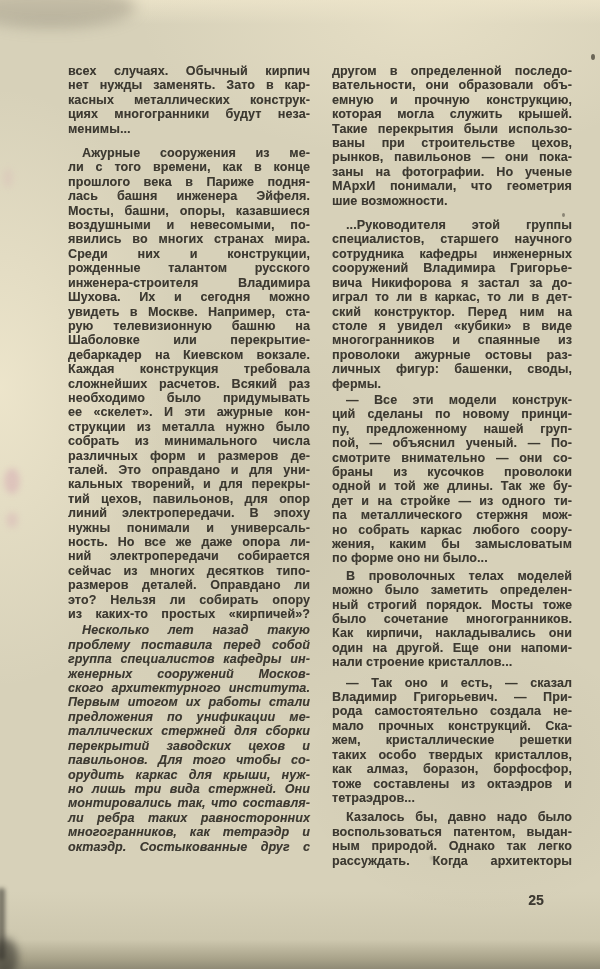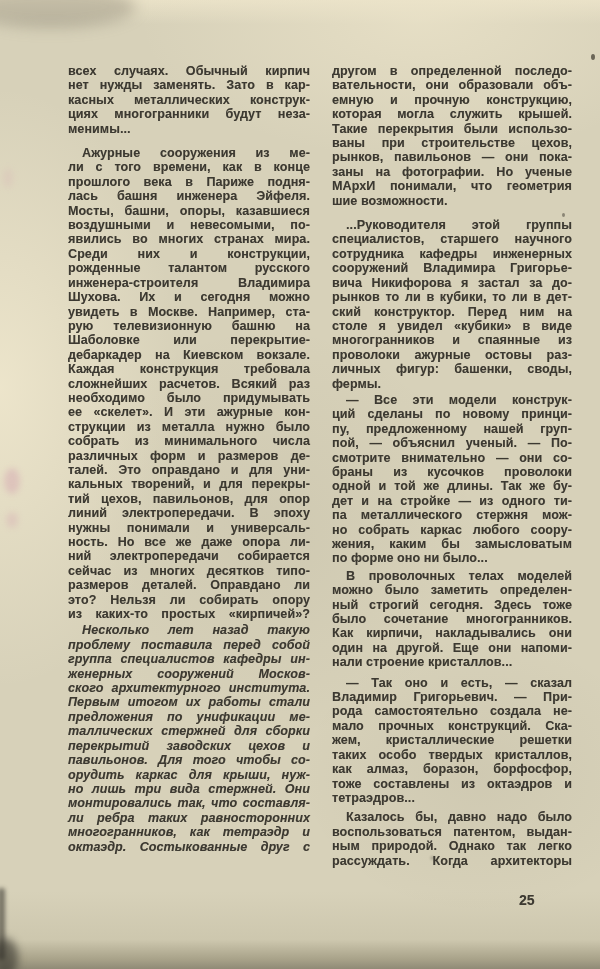--- a/index.html
+++ b/index.html
@@ -33,21 +33,21 @@
     letter-spacing:.1px;
     text-align:justify;
     text-align-last:justify;
     white-space:nowrap0; 
     text-shadow:.2px .3px 0 rgba(70,65,55,.4);
   }
   .line.endline{text-align-last:left;}
   .line.indent{text-indent:14px;}
   .page-number{
     position:absolute;left:519px;top:892px;width:34px;
-    font-size:14px;font-weight:700;text-align:left;
+    font-size:14px;font-weight:700;text-align:center;
     color:var(--c-ink,#3c3931);
     text-shadow:.2px .3px 0 rgba(70,65,55,.4);
   }
   
   .corner-smudge{
     position:absolute;left:-34px;top:-14px;width:170px;height:42px;
     background:rgba(118,113,95,.32);border-radius:50%;filter:blur(7px);
   }
   .edge-mark-left{
     position:absolute;left:-2px;top:888px;width:7px;height:72px;
@@ -155,21 +155,21 @@
           <div class="line">заны на фотографии. Но ученые</div>
           <div class="line">МАрхИ понимали, что геометрия</div>
           <div class="line endline">шие возможности.</div>
         </div>
         <div class="para" style="margin-top: 10px;">
           <div class="line indent">...Руководителя этой группы</div>
           <div class="line">специалистов, старшего научного</div>
           <div class="line">сотрудника кафедры инженерных</div>
           <div class="line">сооружений Владимира Григорье-</div>
           <div class="line">вича Никифорова я застал за до-</div>
-          <div class="line">рынков то ли в кубики, то ли в дет-</div>
+          <div class="line">играл то ли в каркас, то ли в дет-</div>
           <div class="line">ский конструктор. Перед ним на</div>
           <div class="line">столе я увидел «кубики» в виде</div>
           <div class="line">многогранников и спаянные из</div>
           <div class="line">проволоки ажурные остовы раз-</div>
           <div class="line">личных фигур: башенки, своды,</div>
           <div class="line endline">фермы.</div>
         </div>
         <div class="para" style="margin-top: 2px;">
           <div class="line indent">— Все эти модели конструк-</div>
           <div class="line">ций сделаны по новому принци-</div>
@@ -180,21 +180,21 @@
           <div class="line">одной и той же длины. Так же бу-</div>
           <div class="line">дет и на стройке — из одного ти-</div>
           <div class="line">па металлического стержня мож-</div>
           <div class="line">но собрать каркас любого соору-</div>
           <div class="line">жения, каким бы замысловатым</div>
           <div class="line endline">по форме оно ни было...</div>
         </div>
         <div class="para" style="margin-top: 3px;">
           <div class="line indent">В проволочных телах моделей</div>
           <div class="line">можно было заметить определен-</div>
-          <div class="line">ный строгий сегодня. Здесь тоже</div>
+          <div class="line">ный строгий порядок. Мосты тоже</div>
           <div class="line">было сочетание многогранников.</div>
           <div class="line">Как кирпичи, накладывались они</div>
           <div class="line">один на другой. Еще они напоми-</div>
           <div class="line endline">нали строение кристаллов...</div>
         </div>
         <div class="para" style="margin-top: 6px;">
           <div class="line indent">— Так оно и есть, — сказал</div>
           <div class="line">Владимир Григорьевич. — При-</div>
           <div class="line">рода самостоятельно создала не-</div>
           <div class="line">мало прочных конструкций. Ска-</div>

